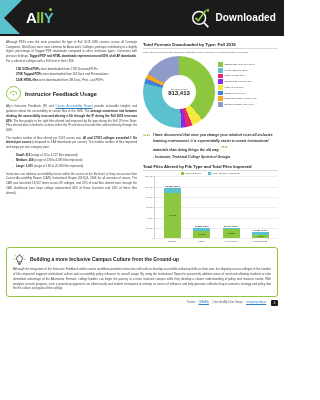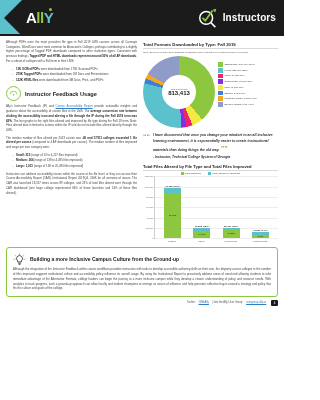--- a/index.html
+++ b/index.html
@@ -119,21 +119,21 @@
     </div>
     <div class="bb">
       <span class="bb-mark">
         <svg width="22" height="22" viewBox="0 0 24 24">
           <circle cx="10" cy="13" r="7" fill="none" stroke="#ffffff" stroke-width="1.6"></circle>
           <line x1="15" y1="18" x2="20" y2="23" stroke="#ffffff" stroke-width="1.8"></line>
           <polyline points="6,13 9,16 17,5" fill="none" stroke="#8dc63f" stroke-width="2"></polyline>
           <polygon points="17,4 21,3 20,7" fill="#8dc63f"></polygon>
         </svg>
       </span>
-      <span class="bb-name">Instructors</span>
+      <span class="bb-name">Downloaded</span>
     </div>
   </div>
 
   <div class="cols">
 
     <div class="col-l">
       <p class="body"><span>Although PDFs were the most prevalent file type in Fall 2019 LMS courses across all Carnegie Categories, Word Docs were most common for Associate's Colleges, perhaps contributing to a slightly higher percentage of Tagged PDF downloads compared to other institution types. Consistent with previous findings, </span><b>Tagged PDF and HTML downloads represent around 50% of all AF downloads</b><span>. For a subset of colleges with a Fall term in their LMS:</span></p>
 
       <ul class="bl">
         <li><b>11K OCRed PDFs</b><span> were downloaded from 175K Scanned PDFs</span></li>

